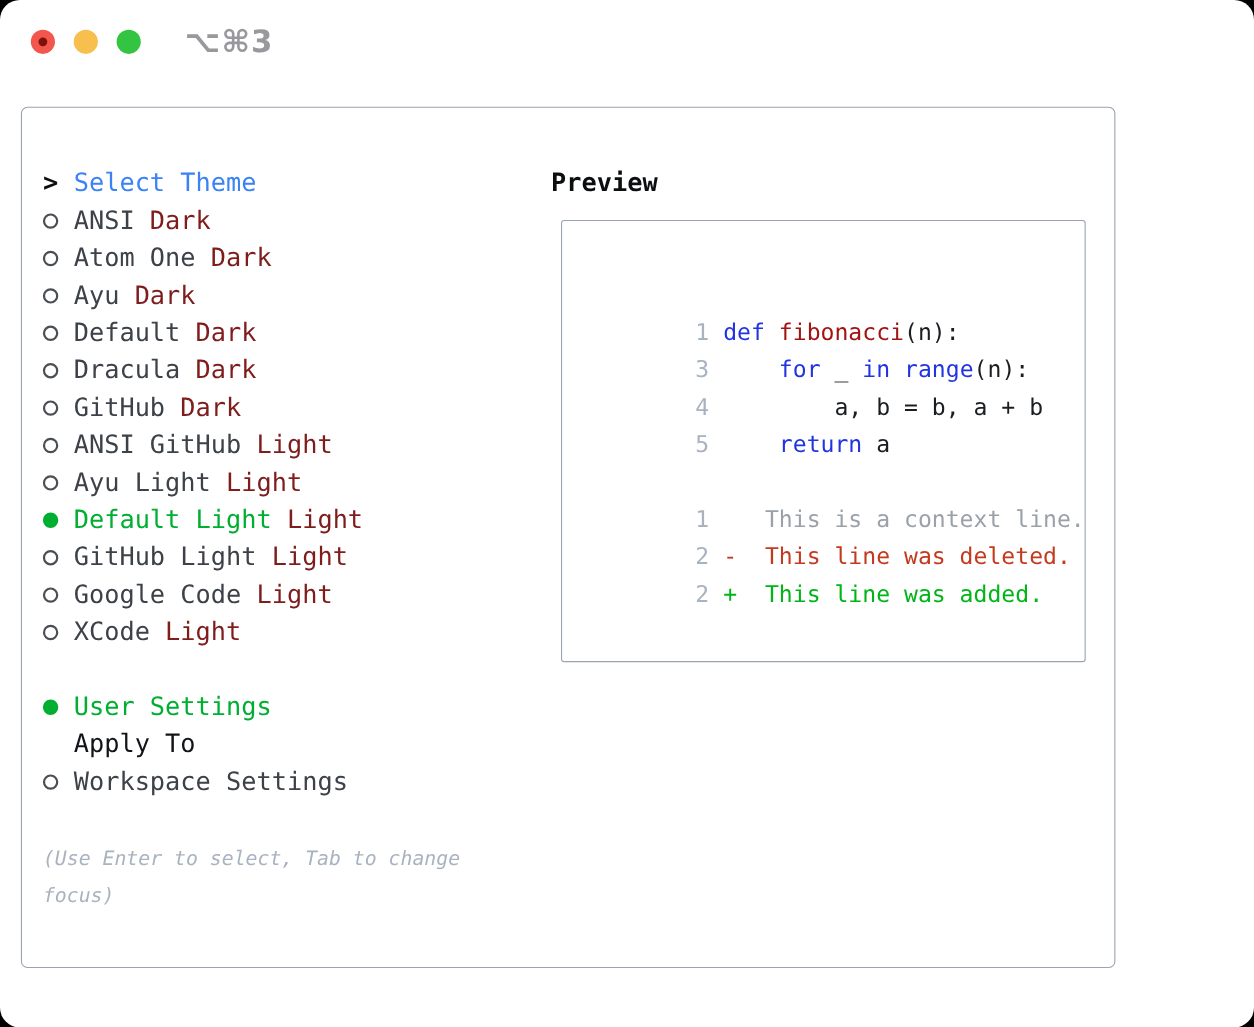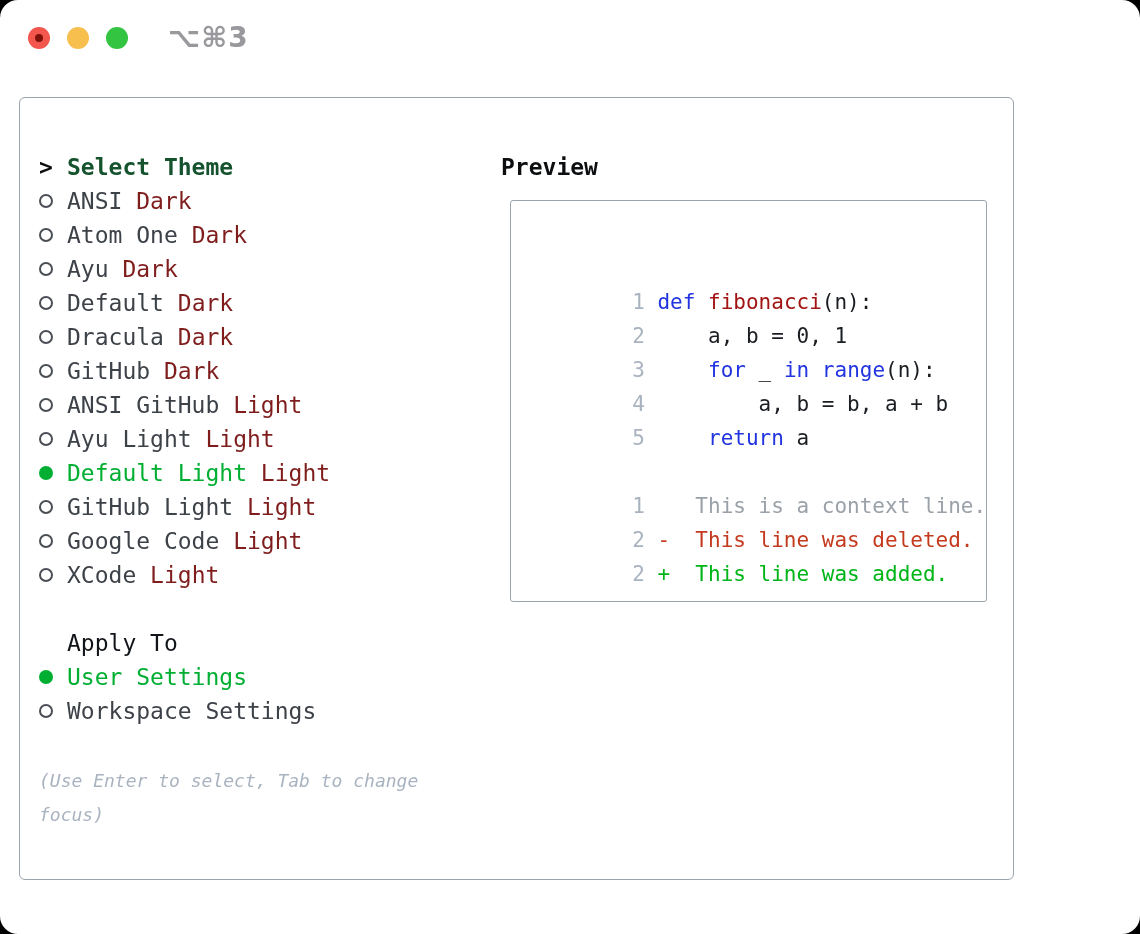--- a/index.html
+++ b/index.html
@@ -23,21 +23,21 @@
   
   .panel{
     position:absolute;left:19px;top:97px;width:995px;height:783px;
     border:1.5px solid #9aa3ae;border-radius:6px;background:#fff;box-sizing:border-box;
   }
   
   .left-col{position:absolute;left:19px;top:52px;width:445px;}
   .row{display:flex;align-items:center;height:34px;white-space:pre;font-size:23px;}
   .spacer{height:34px;}
   .caret{display:inline-block;width:28px;font-weight:bold;color:#0c0e10;flex:none;}
-  .section-title{font-weight:bold;color:#14532d;}
+  .section-title{font-weight:normal;color:#3b82f6;}
   .radio{
     width:14px;height:14px;border-radius:50%;box-sizing:border-box;
     border:2.5px solid #4a4e55;margin:0 14px 0 0;flex:none;background:transparent;
   }
   .radio.filled{border-color:#00af32;background:#00af32;}
   .item .name{color:#3d4249;}
   .item.selected .name{color:#00af32;}
   .variant{color:#7f1d1d;margin-left:1ch;}
   .apply-title{padding-left:28px;color:#111418;}
   .apply .label{color:#3d4249;}
@@ -118,39 +118,36 @@
       </div>
       <div class="row item">
         <span class="radio"></span><span class="name">Google Code</span><span class="variant">Light</span>
       </div>
       <div class="row item">
         <span class="radio"></span><span class="name">XCode</span><span class="variant">Light</span>
       </div>
 
       <div class="spacer"></div>
 
-      <div class="row apply-title">Apply To</div>
       <div class="row apply selected">
         <span class="radio filled"></span><span class="label">User Settings</span>
       </div>
+      <div class="row apply-title">Apply To</div>
       <div class="row apply">
         <span class="radio"></span><span class="label">Workspace Settings</span>
       </div>
 
       <div class="help">(Use Enter to select, Tab to change focus)</div>
     </div>
 
     <div class="preview-title">Preview</div>
 
     <div class="preview-box">
       <div class="cl">
         <span class="num">1</span><span class="kw">def</span><span class="p"> </span><span class="fn">fibonacci</span><span class="p">(n):</span>
-      </div>
-      <div class="cl">
-        <span class="num">2</span><span class="p">    a, b = 0, 1</span>
       </div>
       <div class="cl">
         <span class="num">3</span><span class="p">    </span><span class="kw">for</span><span class="p"> _ </span><span class="kw">in</span><span class="p"> </span><span class="kw">range</span><span class="p">(n):</span>
       </div>
       <div class="cl">
         <span class="num">4</span><span class="p">        a, b = b, a + b</span>
       </div>
       <div class="cl">
         <span class="num">5</span><span class="p">    </span><span class="kw">return</span><span class="p"> a</span>
       </div>

